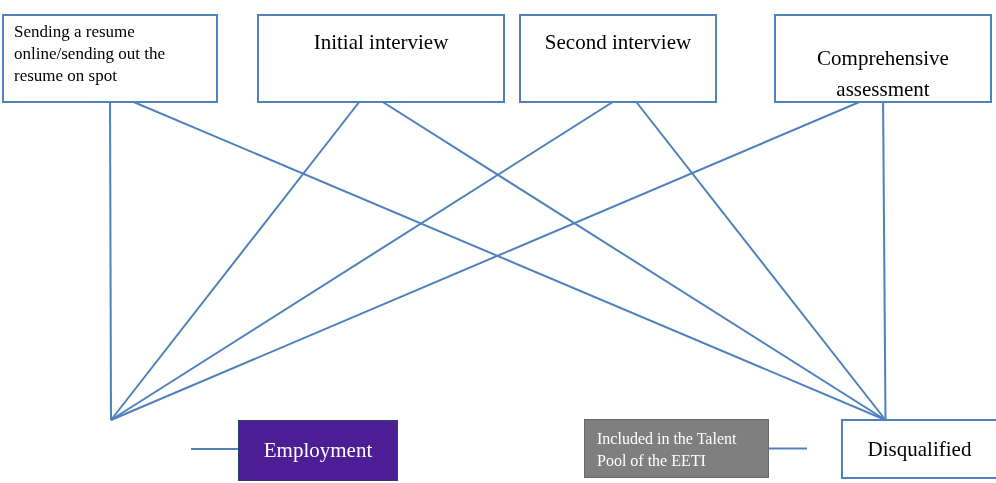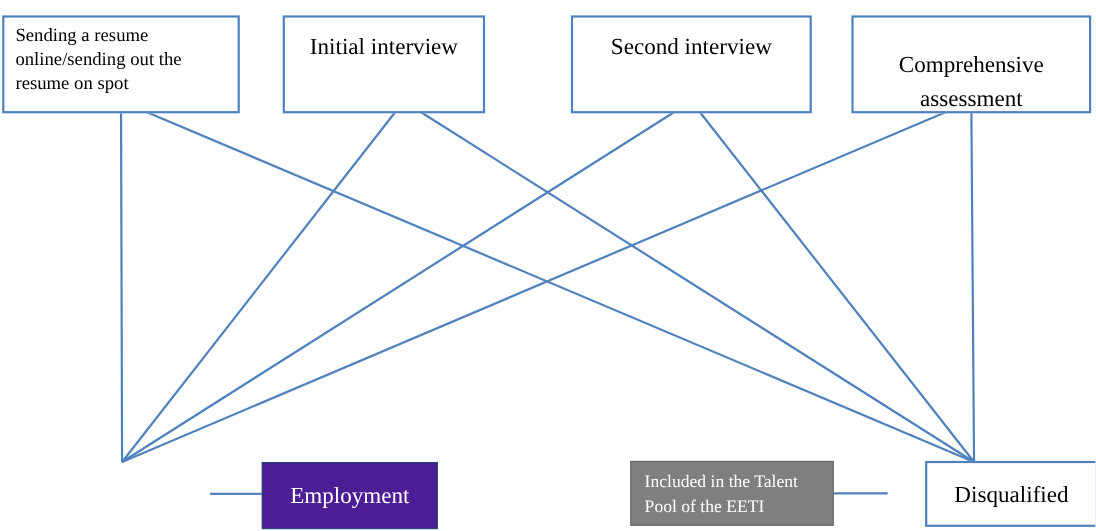--- a/index.html
+++ b/index.html
@@ -45,22 +45,22 @@
     font-size: 21px;
     padding-top: 13px;
     line-height: 26px;
   }
   .stage-two-line {
     text-align: center;
     font-size: 21px;
     padding-top: 27px;
     line-height: 31px;
   }
-  #node-initial-interview { left: 257px; width: 184px; }
-  #node-second-interview  { left: 519px; width: 219px; }
+  #node-initial-interview { left: 257px; width: 248px; }
+  #node-second-interview  { left: 519px; width: 198px; }
   #node-comprehensive-assessment { left: 774px; width: 218px; }
   .outcome {
     top: 419px;
     height: 60px;
     font-size: 21px;
     display: flex;
     align-items: center;
   }
   #node-qualified {
     left: 31px; width: 160px;
@@ -117,17 +117,17 @@
 
   <div class="node stage stage-center-text" id="node-initial-interview">Initial interview</div>
 
   <div class="node stage stage-center-text" id="node-second-interview">Second interview</div>
 
   <div class="node stage stage-two-line" id="node-comprehensive-assessment">Comprehensive assessment</div>
 
 
   <div class="node outcome" id="node-employment">Employment</div>
 
-  <div class="node" id="node-talent-pool" style="top:419px;">Included in the Talent Pool of the EETI</div>
+  <div class="node" id="node-talent-pool" style="top:419px;margin-left:11px;">Included in the Talent Pool of the EETI</div>
 
   <div class="node outcome" id="node-disqualified">Disqualified</div>
 
 </div>
 
 </body></html>

